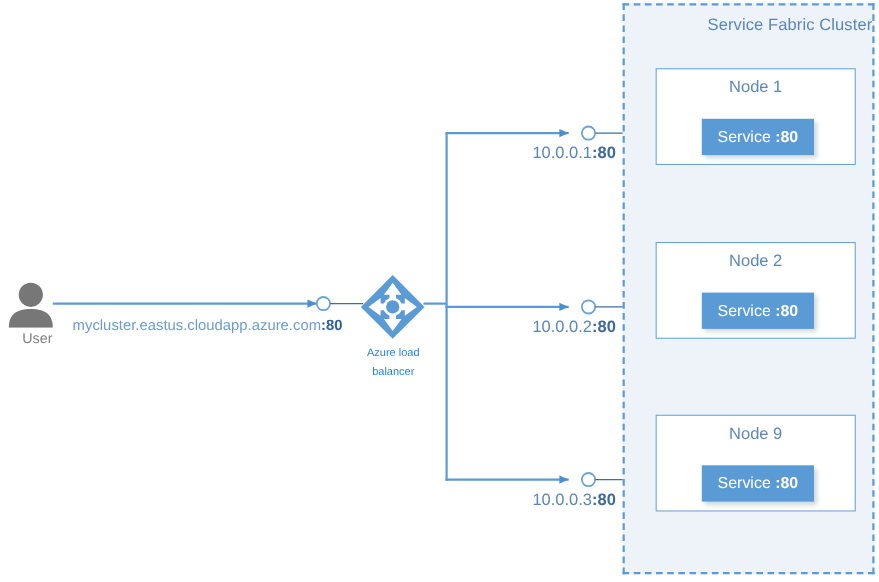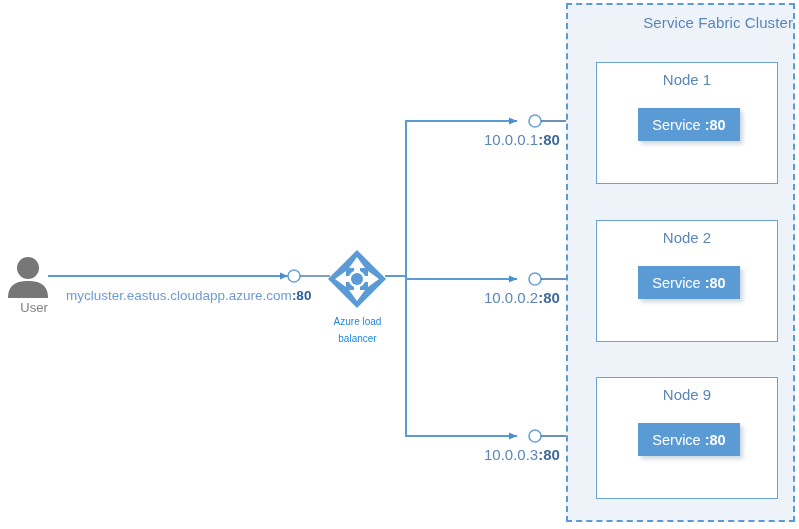--- a/index.html
+++ b/index.html
@@ -38,21 +38,21 @@
     font-size: 15px;
     color: #5b86b8;
     letter-spacing: .1px;
   }
 
   
   .node {
     position: absolute;
     left: 596px;
     width: 182px;
-    height: 122px;
+    height: 88px;
     background: #ffffff;
     border: 1px solid #6ba3d6;
   }
   .node-title {
     position: absolute;
     left: 0; top: 8px;
     width: 100%;
     text-align: center;
     font-size: 15px;
     color: #5b86b8;

